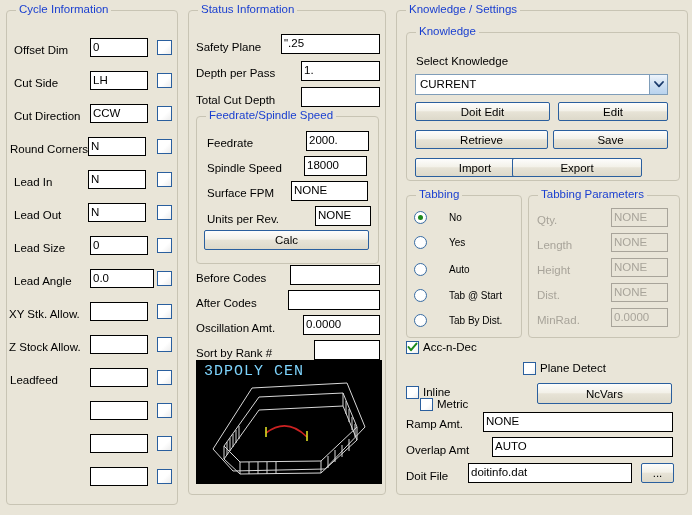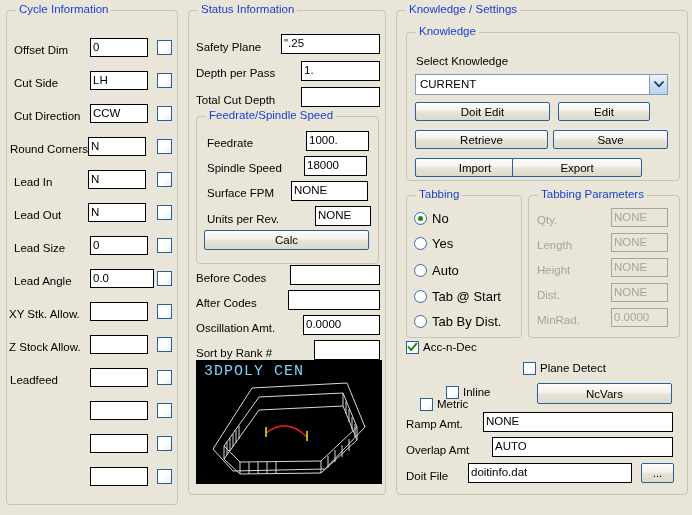--- a/index.html
+++ b/index.html
@@ -54,21 +54,21 @@
   .cb .tx{font-size:11.5px;white-space:nowrap;}
 
   
   .rd{position:absolute;display:flex;align-items:center;gap:5px;}
   .rd .ring{
     width:13px;height:13px;border-radius:50%;box-sizing:border-box;
     border:1px solid #3a6ea5;background:radial-gradient(circle at 40% 35%,#ffffff 0%,#ffffff 60%,#e3e3e3 100%);
     position:relative;flex:0 0 auto;
   }
   .rd .dot{position:absolute;left:3px;top:3px;width:5px;height:5px;border-radius:50%;background:#1c8a1c;}
-  .rd .tx{font-size:13px;white-space:nowrap;}
+  .rd .tx{font-size:10px;white-space:nowrap;margin-left:17px;}
 
   
   .btn{
     position:absolute;box-sizing:border-box;
     border:1px solid #2a5f9e;border-radius:2px;
     background:linear-gradient(180deg,#fdfdfc 0%,#f3f1e9 45%,#e7e3d6 52%,#ddd9ca 100%);
     display:flex;align-items:center;justify-content:center;
     font-family:"Liberation Sans", sans-serif;font-size:11.5px;color:#000;
     cursor:default;
   }
@@ -163,21 +163,21 @@
   <div class="tf" style="left:301px;top:61px;width:79px;height:20px;">1.</div>
 
   <div class="lbl" style="left:196px;top:94px;">Total Cut Depth</div>
   <div class="tf" style="left:301px;top:87px;width:79px;height:20px;"></div>
 
   <div class="group sub" style="left:196px;top:116px;width:181px;height:146px;">
     <div class="g-title">Feedrate/Spindle Speed</div>
   </div>
 
   <div class="lbl" style="left:207px;top:137px;">Feedrate</div>
-  <div class="tf" style="left:306px;top:131px;width:63px;height:20px;">1000.</div>
+  <div class="tf" style="left:306px;top:131px;width:63px;height:20px;">2000.</div>
 
   <div class="lbl" style="left:207px;top:162px;">Spindle Speed</div>
   <div class="tf" style="left:304px;top:156px;width:63px;height:20px;">18000</div>
 
   <div class="lbl" style="left:207px;top:187px;">Surface FPM</div>
   <div class="tf" style="left:291px;top:181px;width:77px;height:20px;">NONE</div>
 
   <div class="lbl" style="left:207px;top:213px;">Units per Rev.</div>
   <div class="tf" style="left:315px;top:206px;width:56px;height:20px;">NONE</div>
 
@@ -234,21 +234,21 @@
   <div class="lbl" style="left:416px;top:55px;">Select Knowledge</div>
 
   <div class="tf combo" style="left:415px;top:74px;width:253px;height:21px;">CURRENT</div>
   <div class="combo-arrow" style="left:649px;top:75px;height:19px;">
     <svg width="10" height="7" viewBox="0 0 10 7">
         <path d="M1 1 L5 5.4 L9 1" stroke="#1a3a6b" stroke-width="1.8" fill="none" stroke-linecap="round" stroke-linejoin="round"></path>
       </svg>
   </div>
 
   <div class="btn" style="left:415px;top:102px;width:135px;height:19px;">Doit Edit</div>
-  <div class="btn" style="left:558px;top:102px;width:92px;height:19px;">Edit</div>
+  <div class="btn" style="left:558px;top:102px;width:110px;height:19px;">Edit</div>
   <div class="btn" style="left:415px;top:130px;width:133px;height:19px;">Retrieve</div>
   <div class="btn" style="left:553px;top:130px;width:115px;height:19px;">Save</div>
   <div class="btn" style="left:415px;top:158px;width:120px;height:19px;">Import</div>
   <div class="btn" style="left:512px;top:158px;width:130px;height:19px;">Export</div>
 
   <div class="group sub" style="left:406px;top:195px;width:114px;height:141px;">
     <div class="g-title">Tabbing</div>
   </div>
 
   <div class="rd" style="left:414px;top:211px;">
@@ -305,21 +305,21 @@
   <div class="cb" style="left:420px;top:362px;margin-top:36px;">
     <span class="bx"></span>
     <span class="tx">Metric</span>
   </div>
 
   <div class="cb" style="left:523px;top:362px;">
     <span class="bx"></span>
     <span class="tx">Plane Detect</span>
   </div>
 
-  <div class="cb" style="left:406px;top:386px;margin-left:40px;">
+  <div class="cb" style="left:406px;top:386px;">
     <span class="bx"></span>
     <span class="tx">Inline</span>
   </div>
 
   <div class="btn" style="left:537px;top:383px;width:135px;height:21px;">NcVars</div>
 
   <div class="lbl" style="left:406px;top:418px;">Ramp Amt.</div>
   <div class="tf" style="left:483px;top:412px;width:190px;height:20px;">NONE</div>
 
   <div class="lbl" style="left:406px;top:444px;">Overlap Amt</div>

